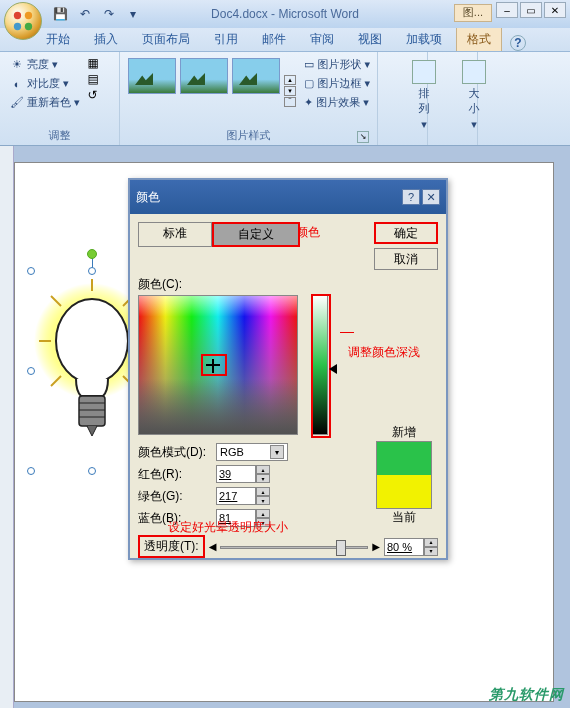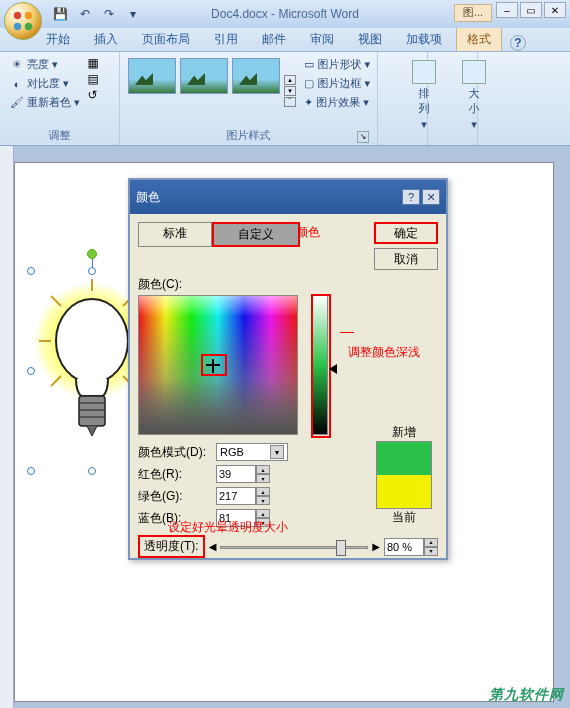--- a/index.html
+++ b/index.html
@@ -77,21 +77,21 @@
 .cursor-mark::before{content:'';position:absolute;left:9px;top:3px;width:2px;height:14px;background:#000}
 .cursor-mark::after{content:'';position:absolute;left:3px;top:8px;width:14px;height:2px;background:#000}
 .lum-bar { width: 16px; height: 140px; border: 1px solid #888; background: linear-gradient(#fff,#2ac24a,#000); position: relative; }
 .lum-box { position: absolute; left: -2px; top: -2px; width: 20px; height: 144px; border: 2px solid #e00; }
 .lum-arrow { position: absolute; right: -10px; top: 68px; width: 0; height: 0; border-top: 5px solid transparent; border-bottom: 5px solid transparent; border-right: 8px solid #000; }
 .field-row { display: flex; align-items: center; gap: 6px; margin-top: 4px; }
 .field-row label { width: 72px; font-size: 12px; }
 .combo { width: 72px; height: 18px; border: 1px solid #888; background: #fff; display: flex; align-items: center; padding: 0 3px; font-size: 11px; justify-content: space-between; }
 .combo .dd { width: 14px; height: 14px; background: #d8d8d8; border: 1px solid #888; display: flex; align-items: center; justify-content: center; font-size: 8px; }
 .spin { display: flex; }
-.spin input { width: 40px; height: 18px; border: 1px solid #888; font-size: 11px; padding: 0 2px; }
+.spin input { width: 40px; height: 18px; border: 1px solid #888; font-size: 11px; padding: 0 2px; text-decoration: underline; }
 .spin-btns { display: flex; flex-direction: column; }
 .spin-btns button { width: 14px; height: 9px; border: 1px solid #888; background: #d8d8d8; font-size: 6px; line-height: 6px; padding: 0; }
 .preview { position: absolute; right: 14px; bottom: 44px; width: 56px; text-align: center; }
 .preview-box { width: 56px; height: 68px; border: 1px solid #888; display: flex; flex-direction: column; }
 .preview-new { flex: 1; background: #2ac24a; }
 .preview-cur { flex: 1; background: #f2f200; }
 .trans-row { position: absolute; left: 8px; bottom: 12px; right: 8px; display: flex; align-items: center; gap: 4px; }
 .trans-lbl { border: 2px solid #e00; padding: 1px 4px; }
 .slider { flex: 1; height: 18px; position: relative; }
 .slider-track { position: absolute; left: 0; right: 0; top: 8px; height: 3px; background: #bbb; border: 1px solid #888; }

